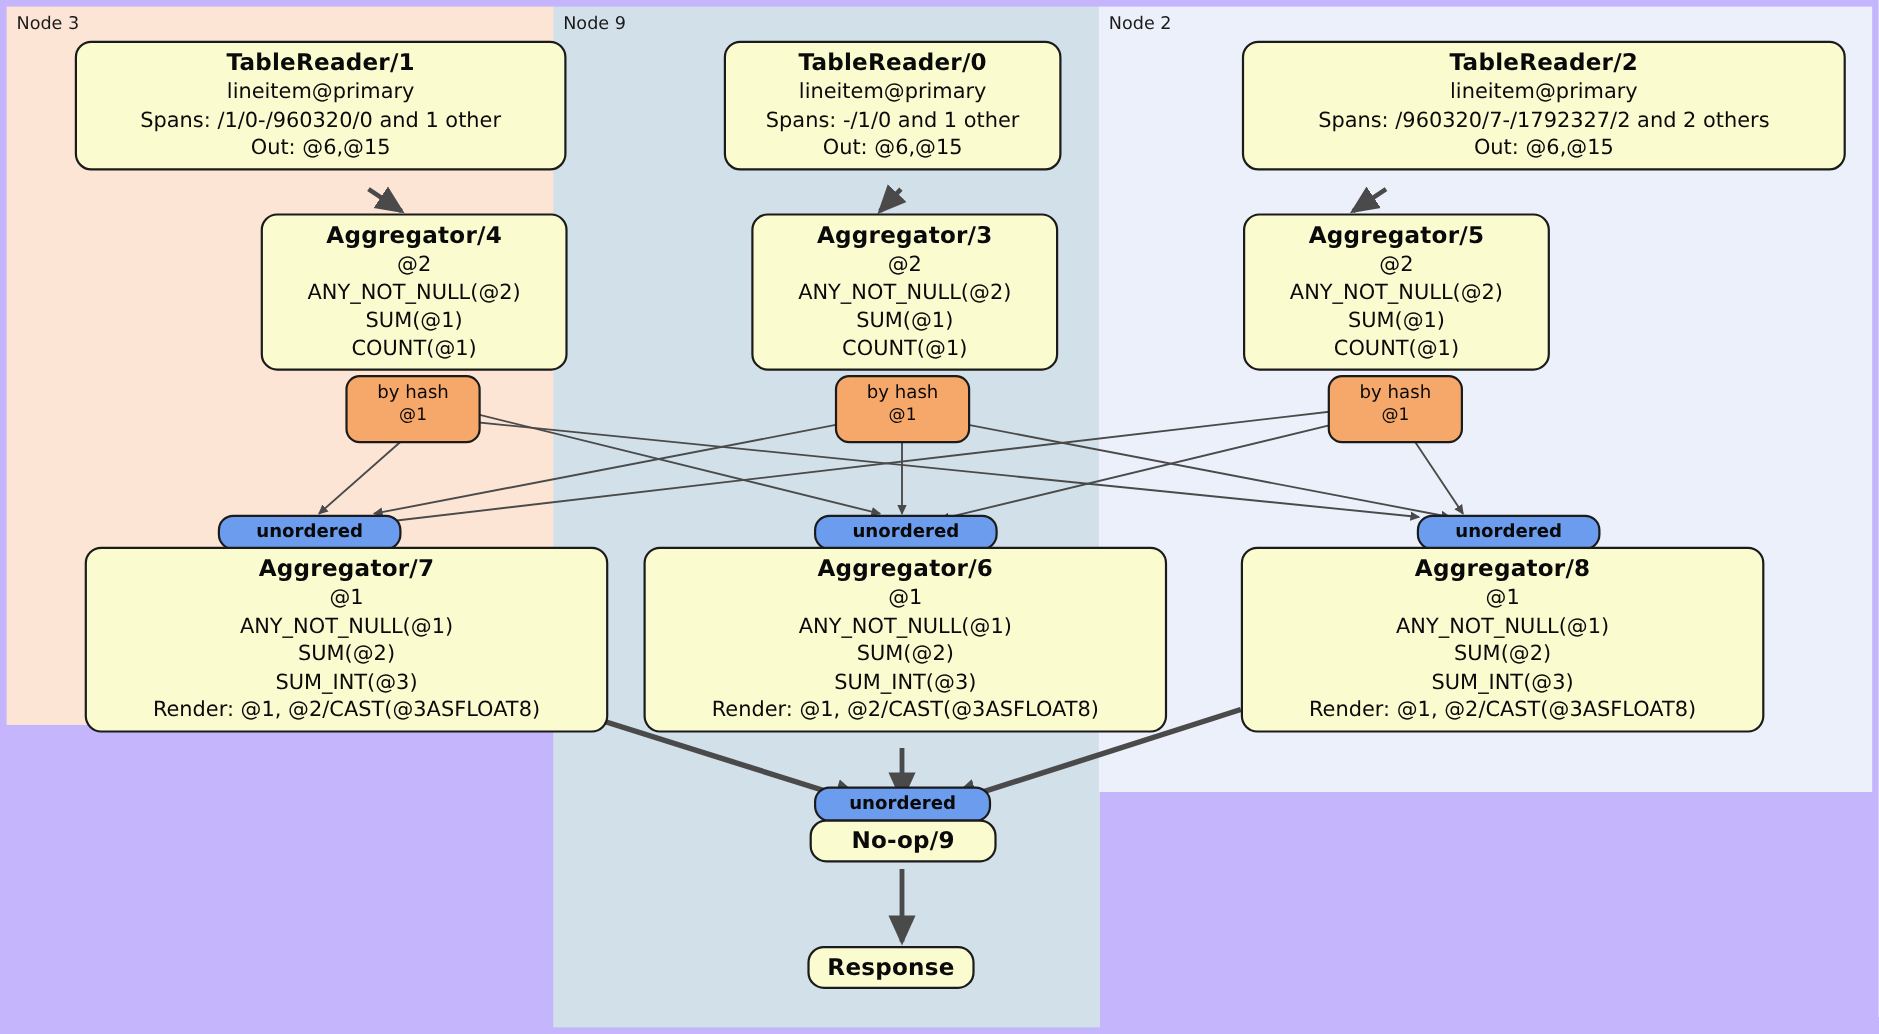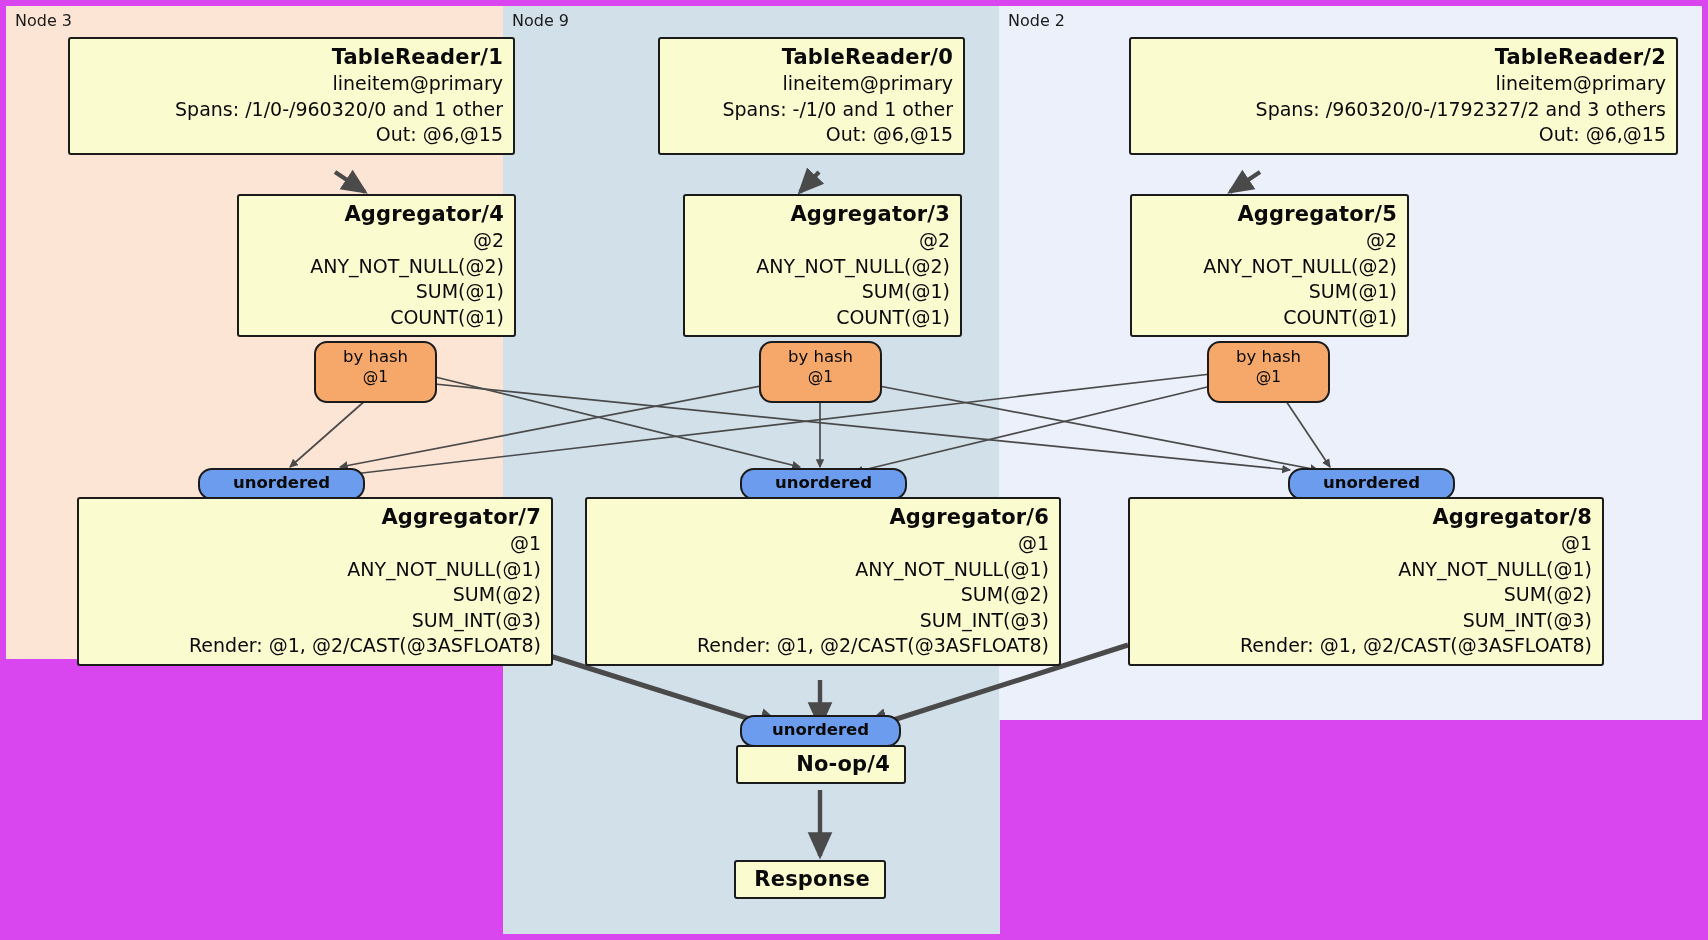--- a/index.html
+++ b/index.html
@@ -6,21 +6,21 @@
     margin: 0;
     padding: 0;
     background: #ffffff;
     font-family: "DejaVu Sans", sans-serif;
   }
   #canvas {
     position: relative;
     width: 1708px;
     height: 940px;
     overflow: hidden;
-    background: #d946ef;
+    background: #c4b5fd;
   }
   
   .panel {
     position: absolute;
     box-sizing: border-box;
   }
   .panel-label {
     position: absolute;
     left: 9px;
     top: 5px;
@@ -40,22 +40,22 @@
     width: 1708px; height: 940px;
     pointer-events: none;
   }
 
   
   .proc {
     position: absolute;
     box-sizing: border-box;
     background: #fbfbd0;
     border: 2px solid #1b1b1b;
-    border-radius: 3px;
-    text-align: right;
+    border-radius: 15px;
+    text-align: center;
     padding: 4px 10px 5px 10px;
     font-size: 19px;
     line-height: 25.5px;
     color: #0a0a0a;
     font-family: "DejaVu Sans", sans-serif;
     white-space: nowrap;
   }
   .proc .ttl {
     font-weight: bold;
     font-size: 21px;
@@ -155,21 +155,21 @@
   <div class="proc" id="tr0" style="left:658px; top:37px; width:307px;">
     <span class="ttl">TableReader/0</span>
     <span class="ln">lineitem@primary</span>
     <span class="ln">Spans: -/1/0 and 1 other</span>
     <span class="ln">Out: @6,@15</span>
   </div>
 
   <div class="proc" id="tr2" style="left:1129px; top:37px; width:549px;">
     <span class="ttl">TableReader/2</span>
     <span class="ln">lineitem@primary</span>
-    <span class="ln">Spans: /960320/0-/1792327/2 and 3 others</span>
+    <span class="ln">Spans: /960320/7-/1792327/2 and 2 others</span>
     <span class="ln">Out: @6,@15</span>
   </div>
 
   <div class="proc" id="ag4" style="left:237px; top:194px; width:279px;">
     <span class="ttl">Aggregator/4</span>
     <span class="ln">@2</span>
     <span class="ln">ANY_NOT_NULL(@2)</span>
     <span class="ln">SUM(@1)</span>
     <span class="ln">COUNT(@1)</span>
   </div>
@@ -238,20 +238,20 @@
     <span class="ln">SUM(@2)</span>
     <span class="ln">SUM_INT(@3)</span>
     <span class="ln">Render: @1, @2/CAST(@3ASFLOAT8)</span>
   </div>
 
   <div class="badge badge-unordered" style="left:740px; top:715px; width:161px; height:32px;">
     <span>unordered</span>
   </div>
 
   <div class="proc compact" id="noop9" style="left:736px; top:745px; width:170px;">
-    <span class="ttl">No-op/4</span>
+    <span class="ttl">No-op/9</span>
   </div>
 
   <div class="proc compact" id="resp" style="left:734px; top:860px; width:152px;">
     <span class="ttl">Response</span>
   </div>
 
 </div>
 
 </body></html>

